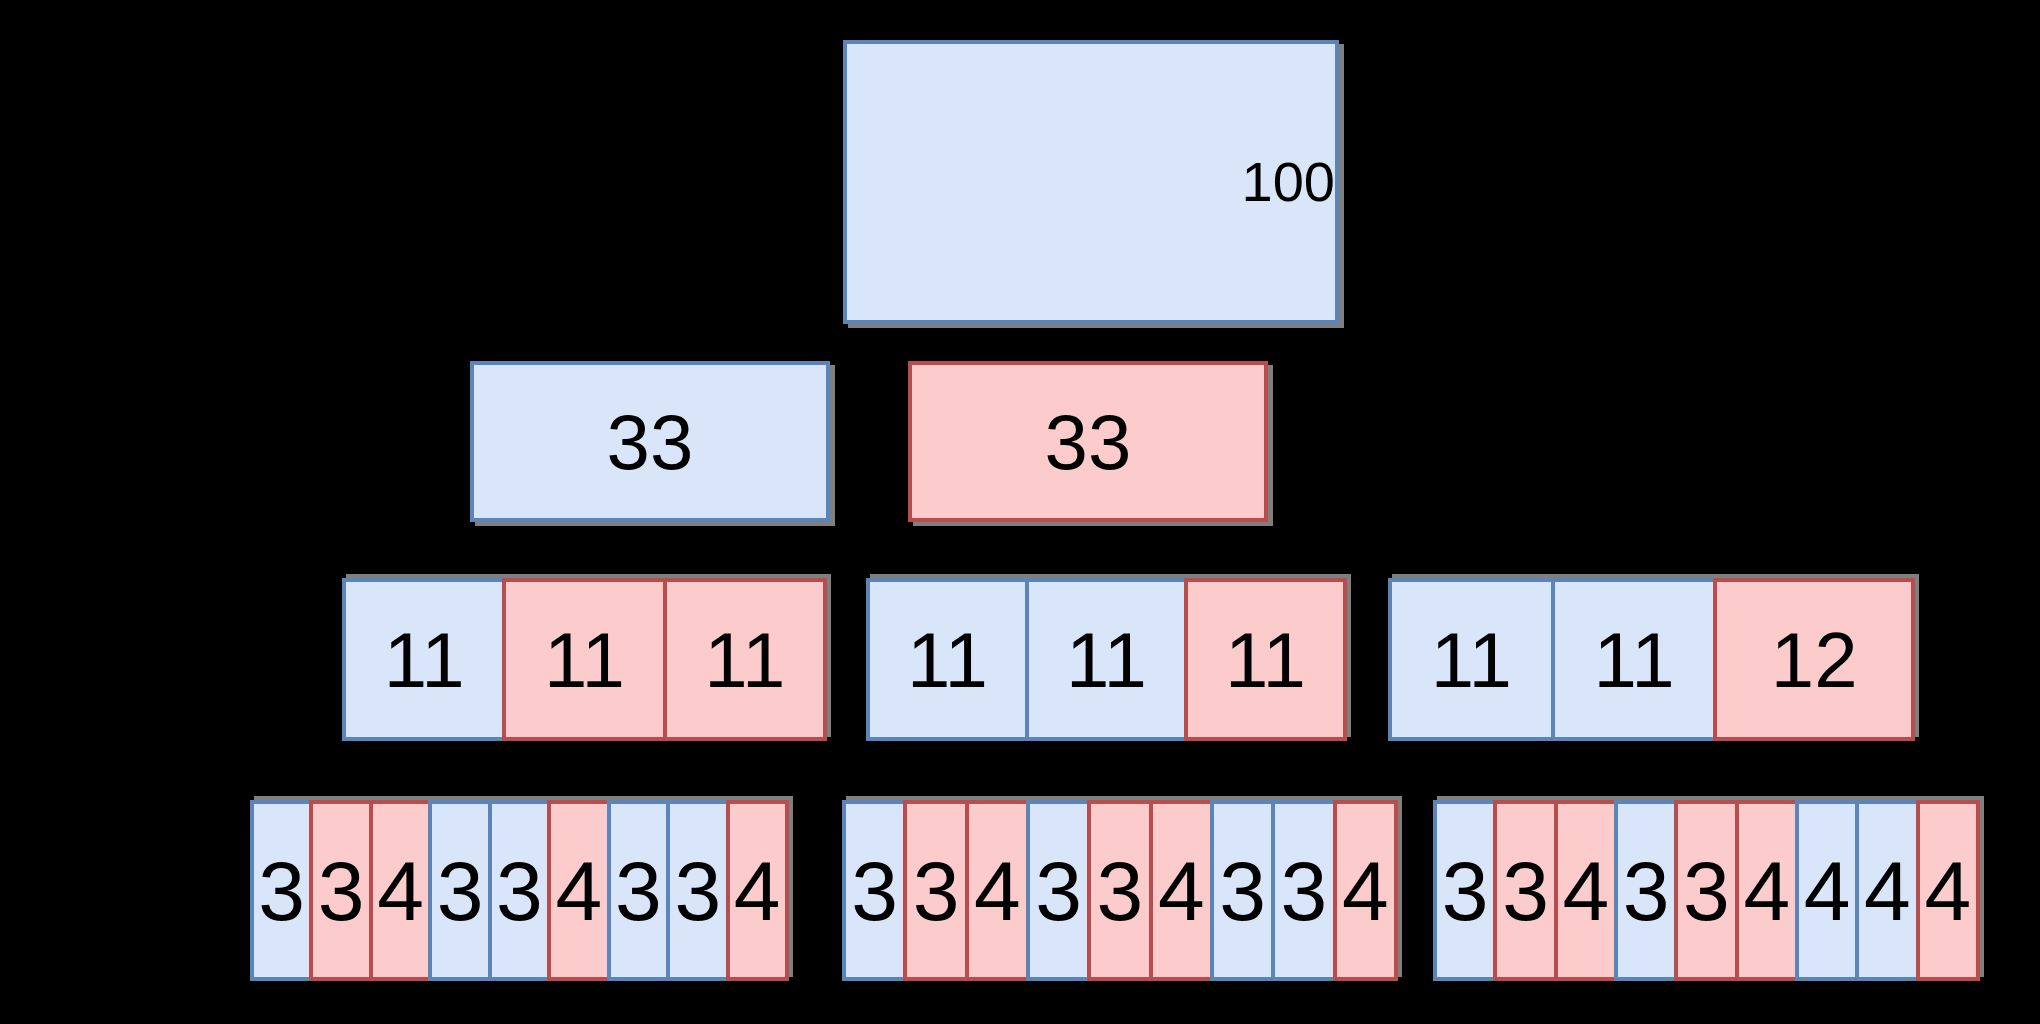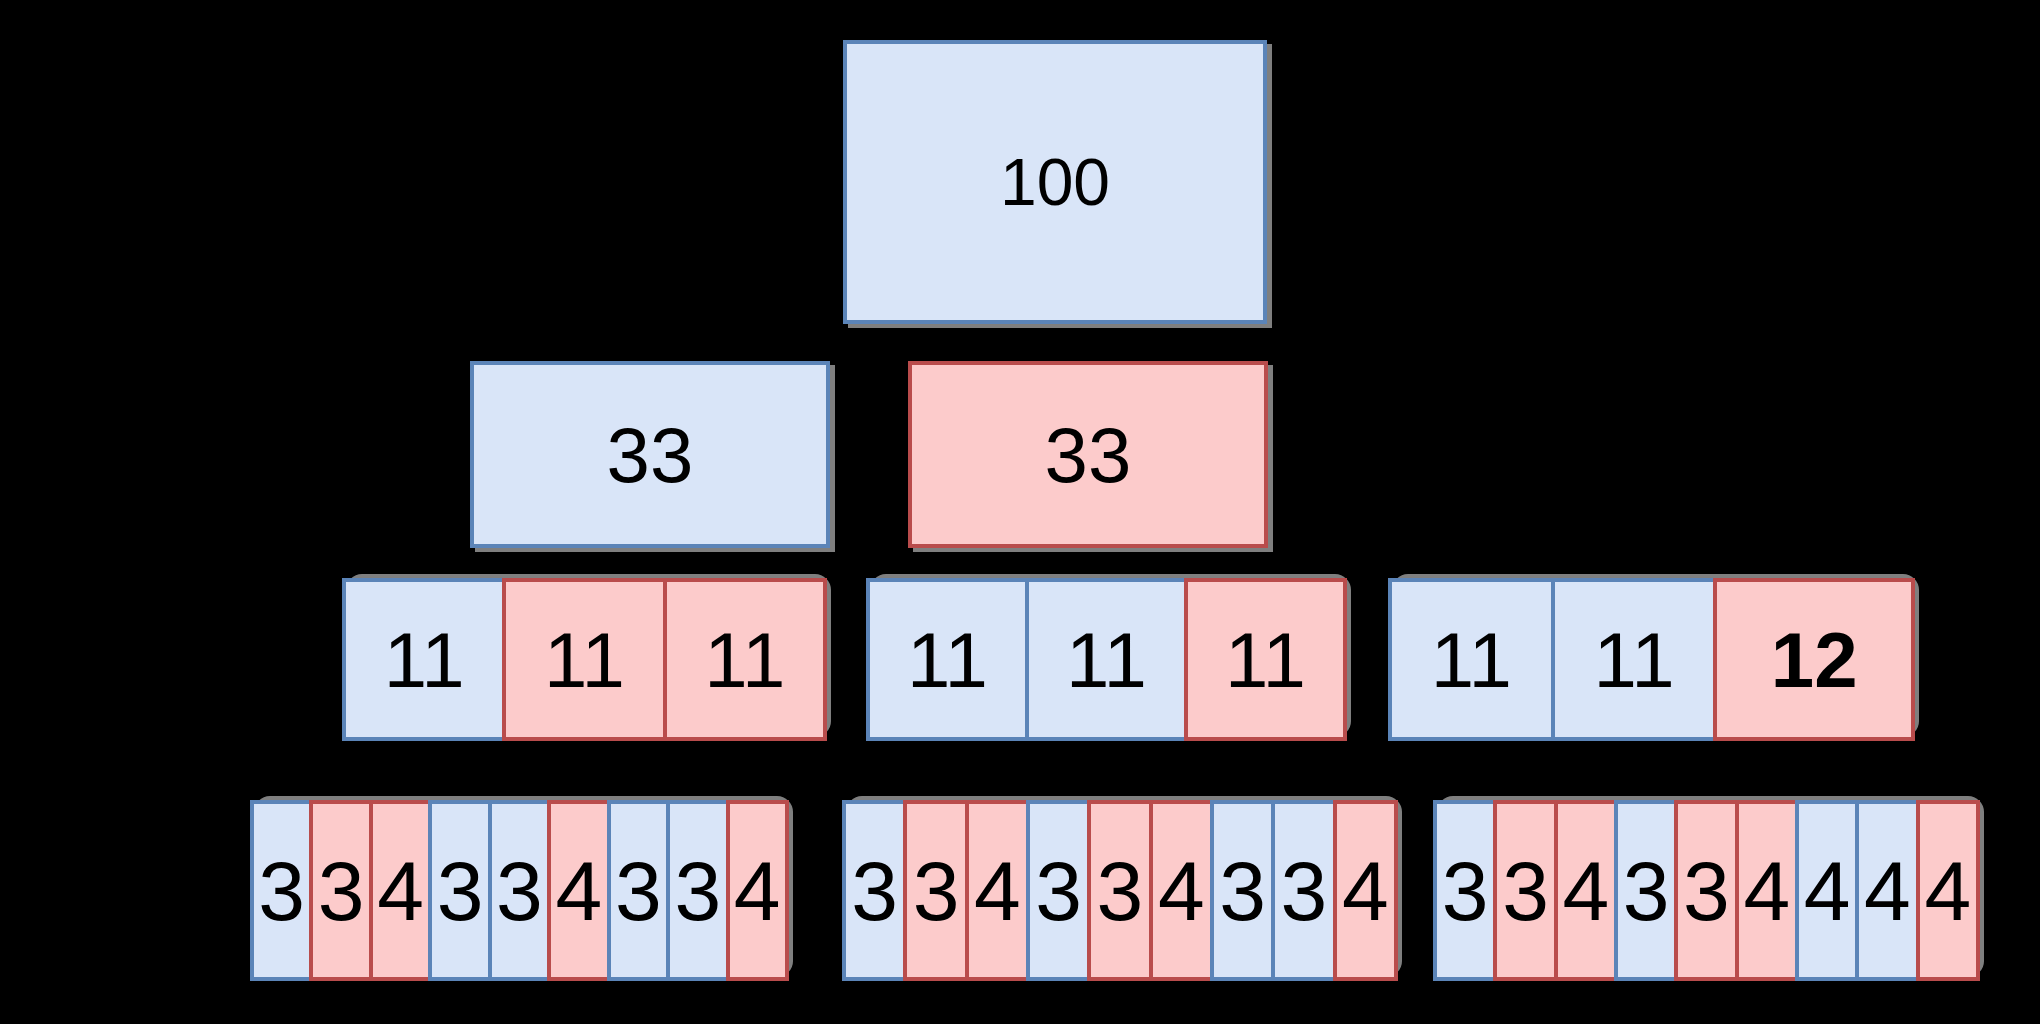--- a/index.html
+++ b/index.html
@@ -12,41 +12,40 @@
   
   .box{
     position:absolute;box-sizing:border-box;border:4px solid;
     display:flex;align-items:center;justify-content:center;
     box-shadow:5px 4px 0 var(--shadow,#7f7f7f);
   }
   
   .cellgroup{
     position:absolute;display:flex;flex-direction:row;
     box-shadow:4px -4px 0 var(--shadow,#7f7f7f);
-    border-radius:16px;
   }
   .cell{
     box-sizing:border-box;border:4px solid;flex:1 1 0;height:100%;
     display:flex;align-items:center;justify-content:center;
   }
   .cell + .cell{margin-left:-4px;}
   [data-variant="blue"]{background:var(--blue-fill,#d9e5f8);border-color:var(--blue-border,#5b84b8);}
   [data-variant="pink"]{background:var(--pink-fill,#fccbcb);border-color:var(--pink-border,#b94c4c);}
   .lbl{display:block;line-height:1;}
   
-  .r1{left:843px;top:40px;width:424px;height:284px;font-size:66px;}
-  .r2{top:361px;height:187px;font-size:78px;text-align:right;}
+  .r1{left:843px;top:40px;width:496px;height:284px;font-size:56px;justify-content:flex-end;}
+  .r2{top:361px;height:161px;font-size:78px;text-align:right;}
   .r2a{left:470px;width:360px;}
   .r2b{left:908px;width:360px;}
   .r2c{left:1346px;width:362px;}
   .r3{top:578px;height:163px;font-size:78px;}
   .r3g1{left:342px;width:485px;}
   .r3g2{left:866px;width:481px;}
   .r3g3{left:1388px;width:527px;}
-  .r3g3 .cell:last-child{flex-grow:1.22;font-weight:bold;}
+  .r3g3 .cell:last-child{flex-grow:1.22;}
   .r4{top:800px;height:181px;font-size:84px;}
   .r4g1{left:250px;width:539px;}
   .r4g2{left:842px;width:556px;}
   .r4g3{left:1433px;width:547px;}
 </style>
 </head>
 <body>
 
 <div class="stage">
 

